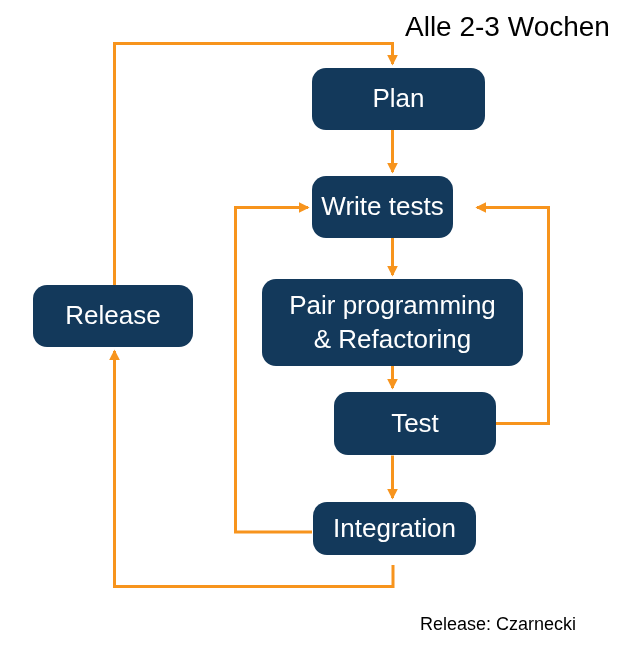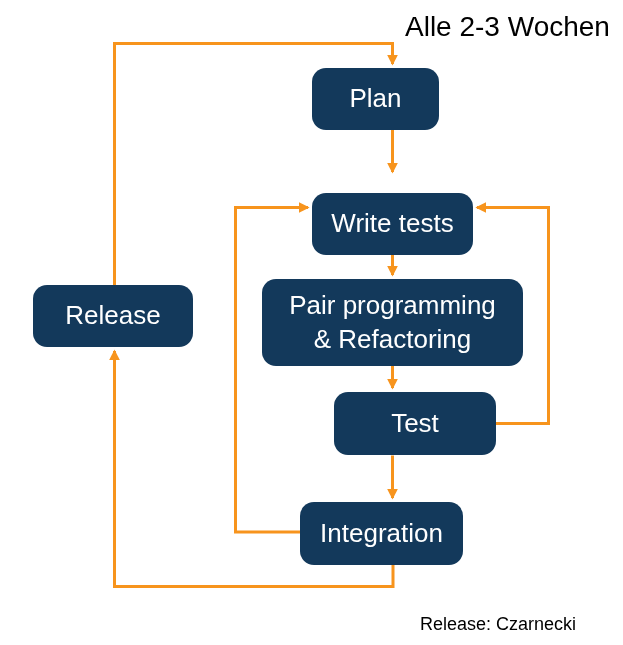--- a/index.html
+++ b/index.html
@@ -27,25 +27,25 @@
     color: var(--node-text);
     border-radius: 14px;
     display: flex;
     align-items: center;
     justify-content: center;
     text-align: center;
     font-size: 26px;
     line-height: 1.27;
     white-space: pre-line;
   }
-  .node-plan        { left: 312px; top: 68px;  width: 127px; height: 62px; }
-  .node-write-tests { left: 312px; top: 193px; width: 161px; height: 62px; }
+  .node-plan        { left: 312px; top: 68px;  width: 173px; height: 62px; }
+  .node-write-tests { left: 312px; top: 176px; width: 141px; height: 62px; }
   .node-pair        { left: 262px; top: 279px; width: 261px; height: 87px; }
   .node-test        { left: 312px; top: 392px; width: 162px; height: 63px; margin-left: 22px; }
-  .node-integration { left: 300px; top: 502px; width: 163px; height: 63px; }
+  .node-integration { left: 313px; top: 502px; width: 163px; height: 53px; }
   .node-release     { left: 33px;  top: 285px; width: 160px; height: 62px; text-align: right; }
   .annotation {
     position: absolute;
     color: var(--annotation-color);
     white-space: nowrap;
   }
   .annotation-cycle  { left: 405px; top: 11px;  font-size: 28px; }
   .annotation-daily  { left: 489px; top: 521px; font-size: 22px; }
   .annotation-source { left: 420px; top: 614px; font-size: 18px; }
   svg.connectors {

